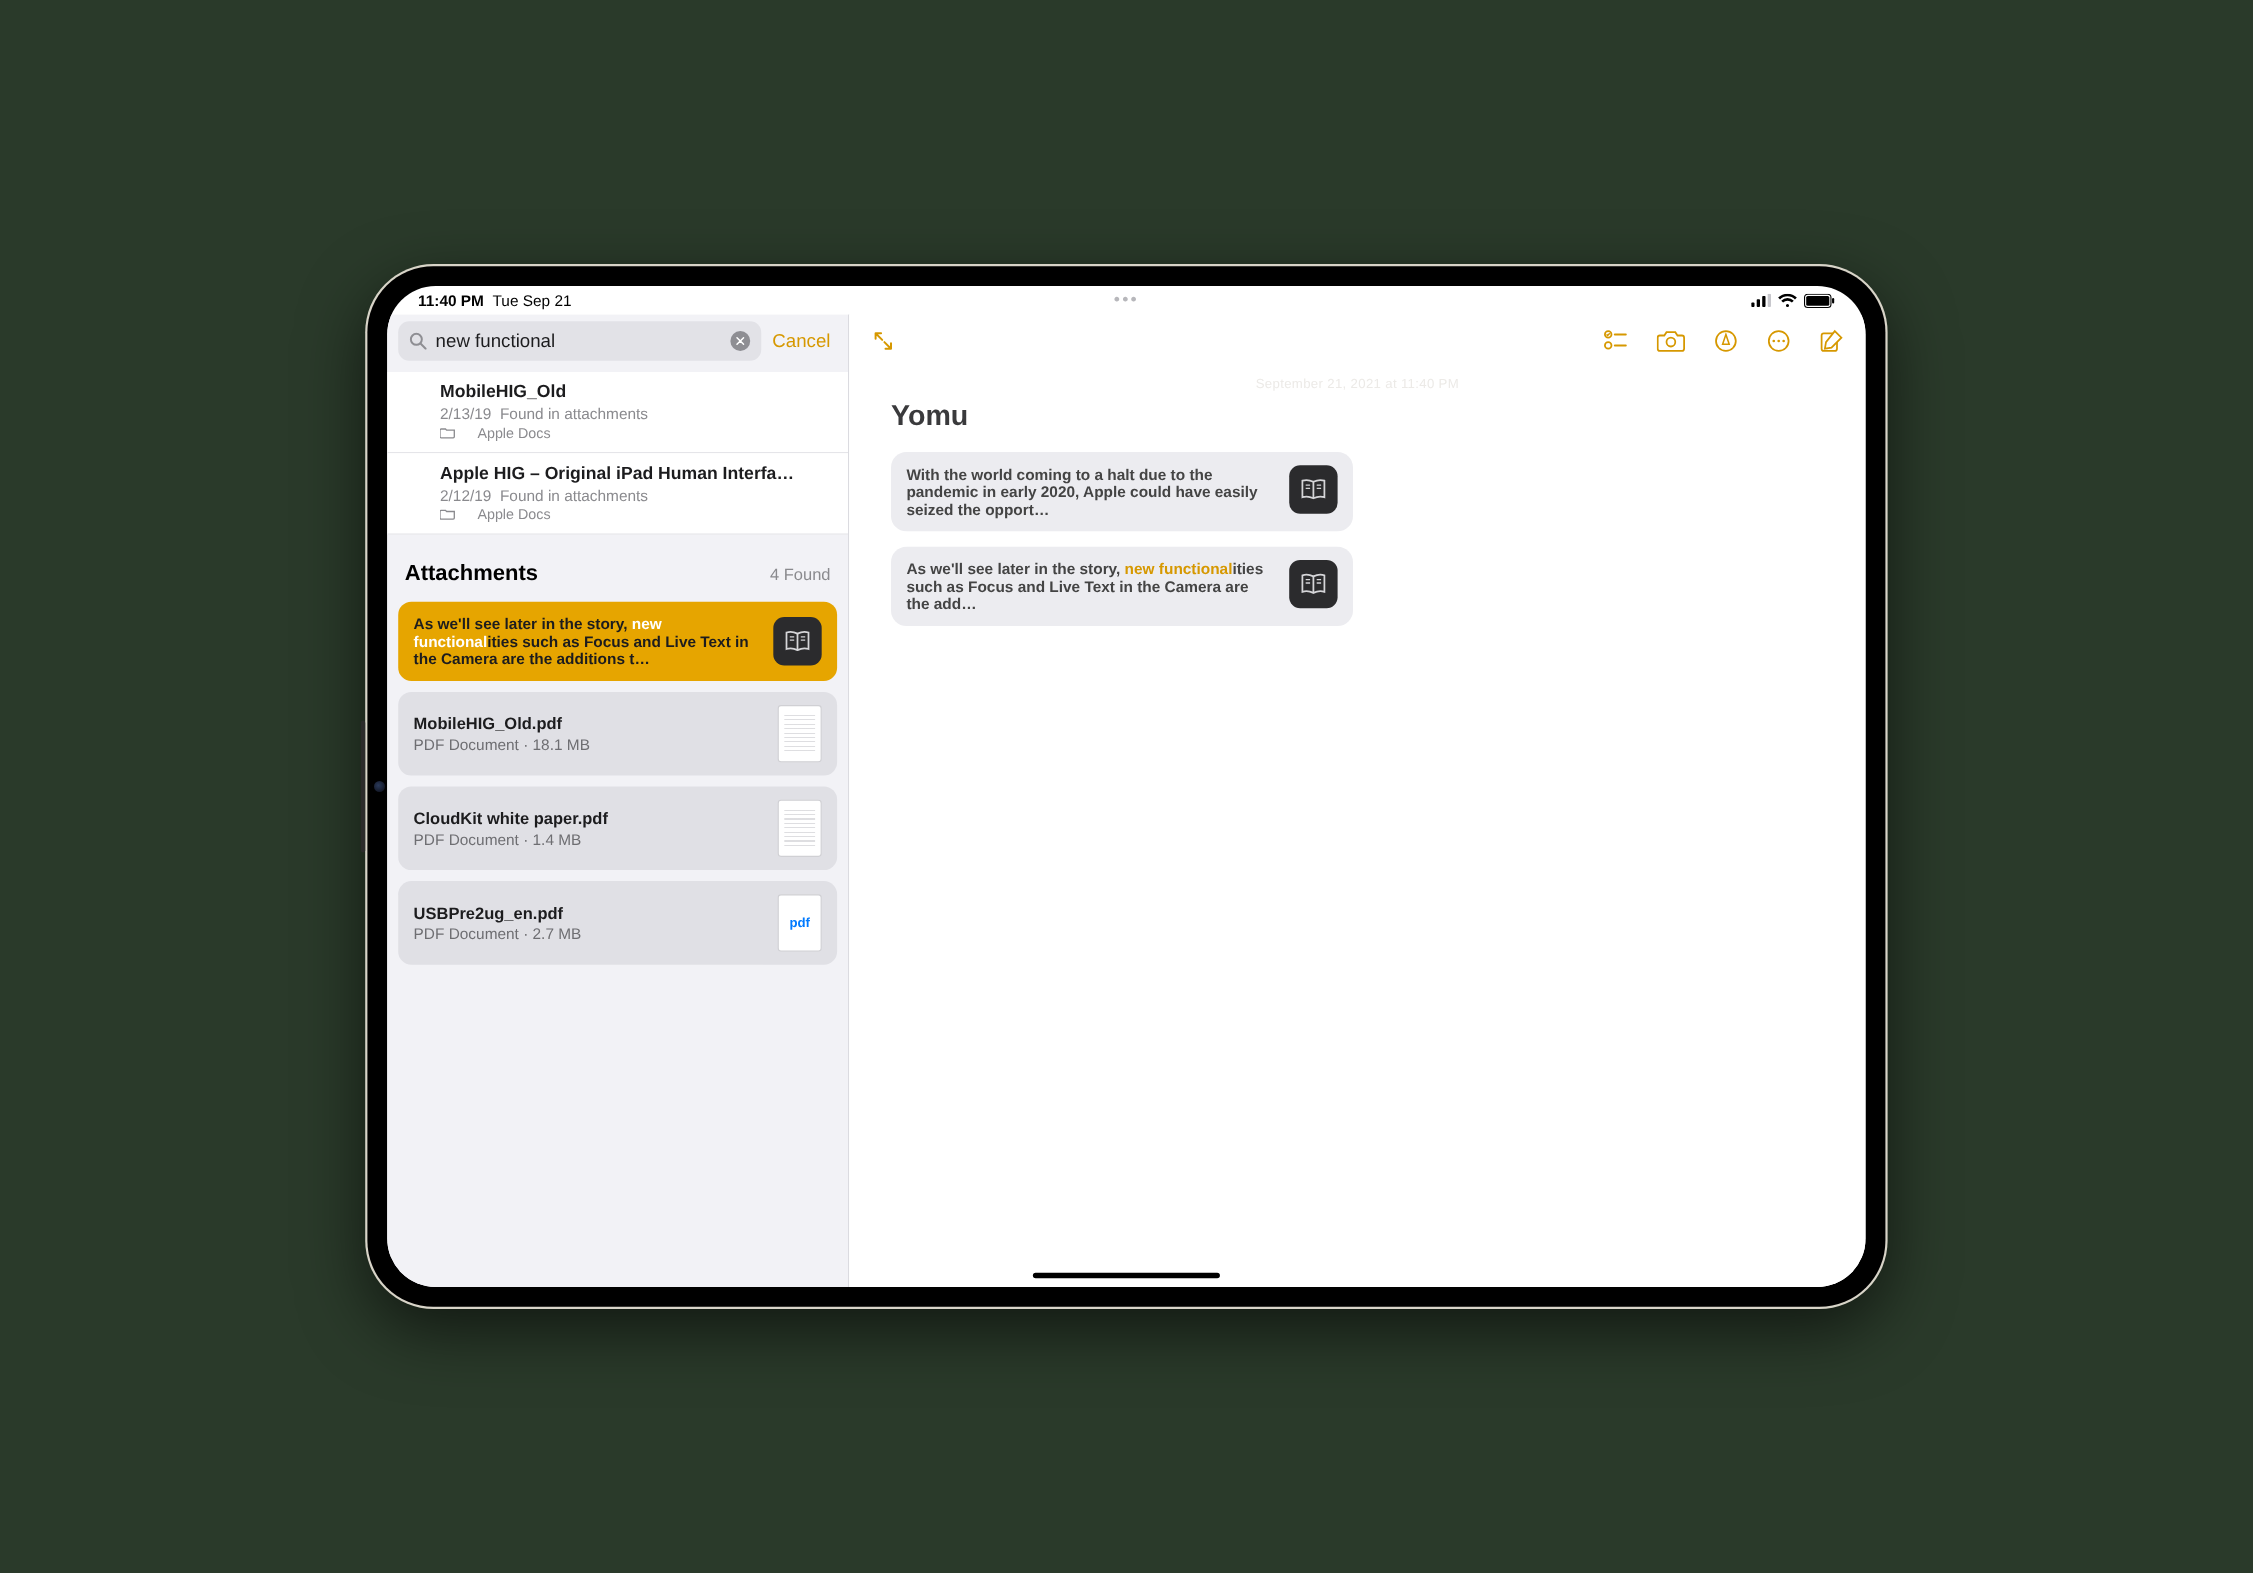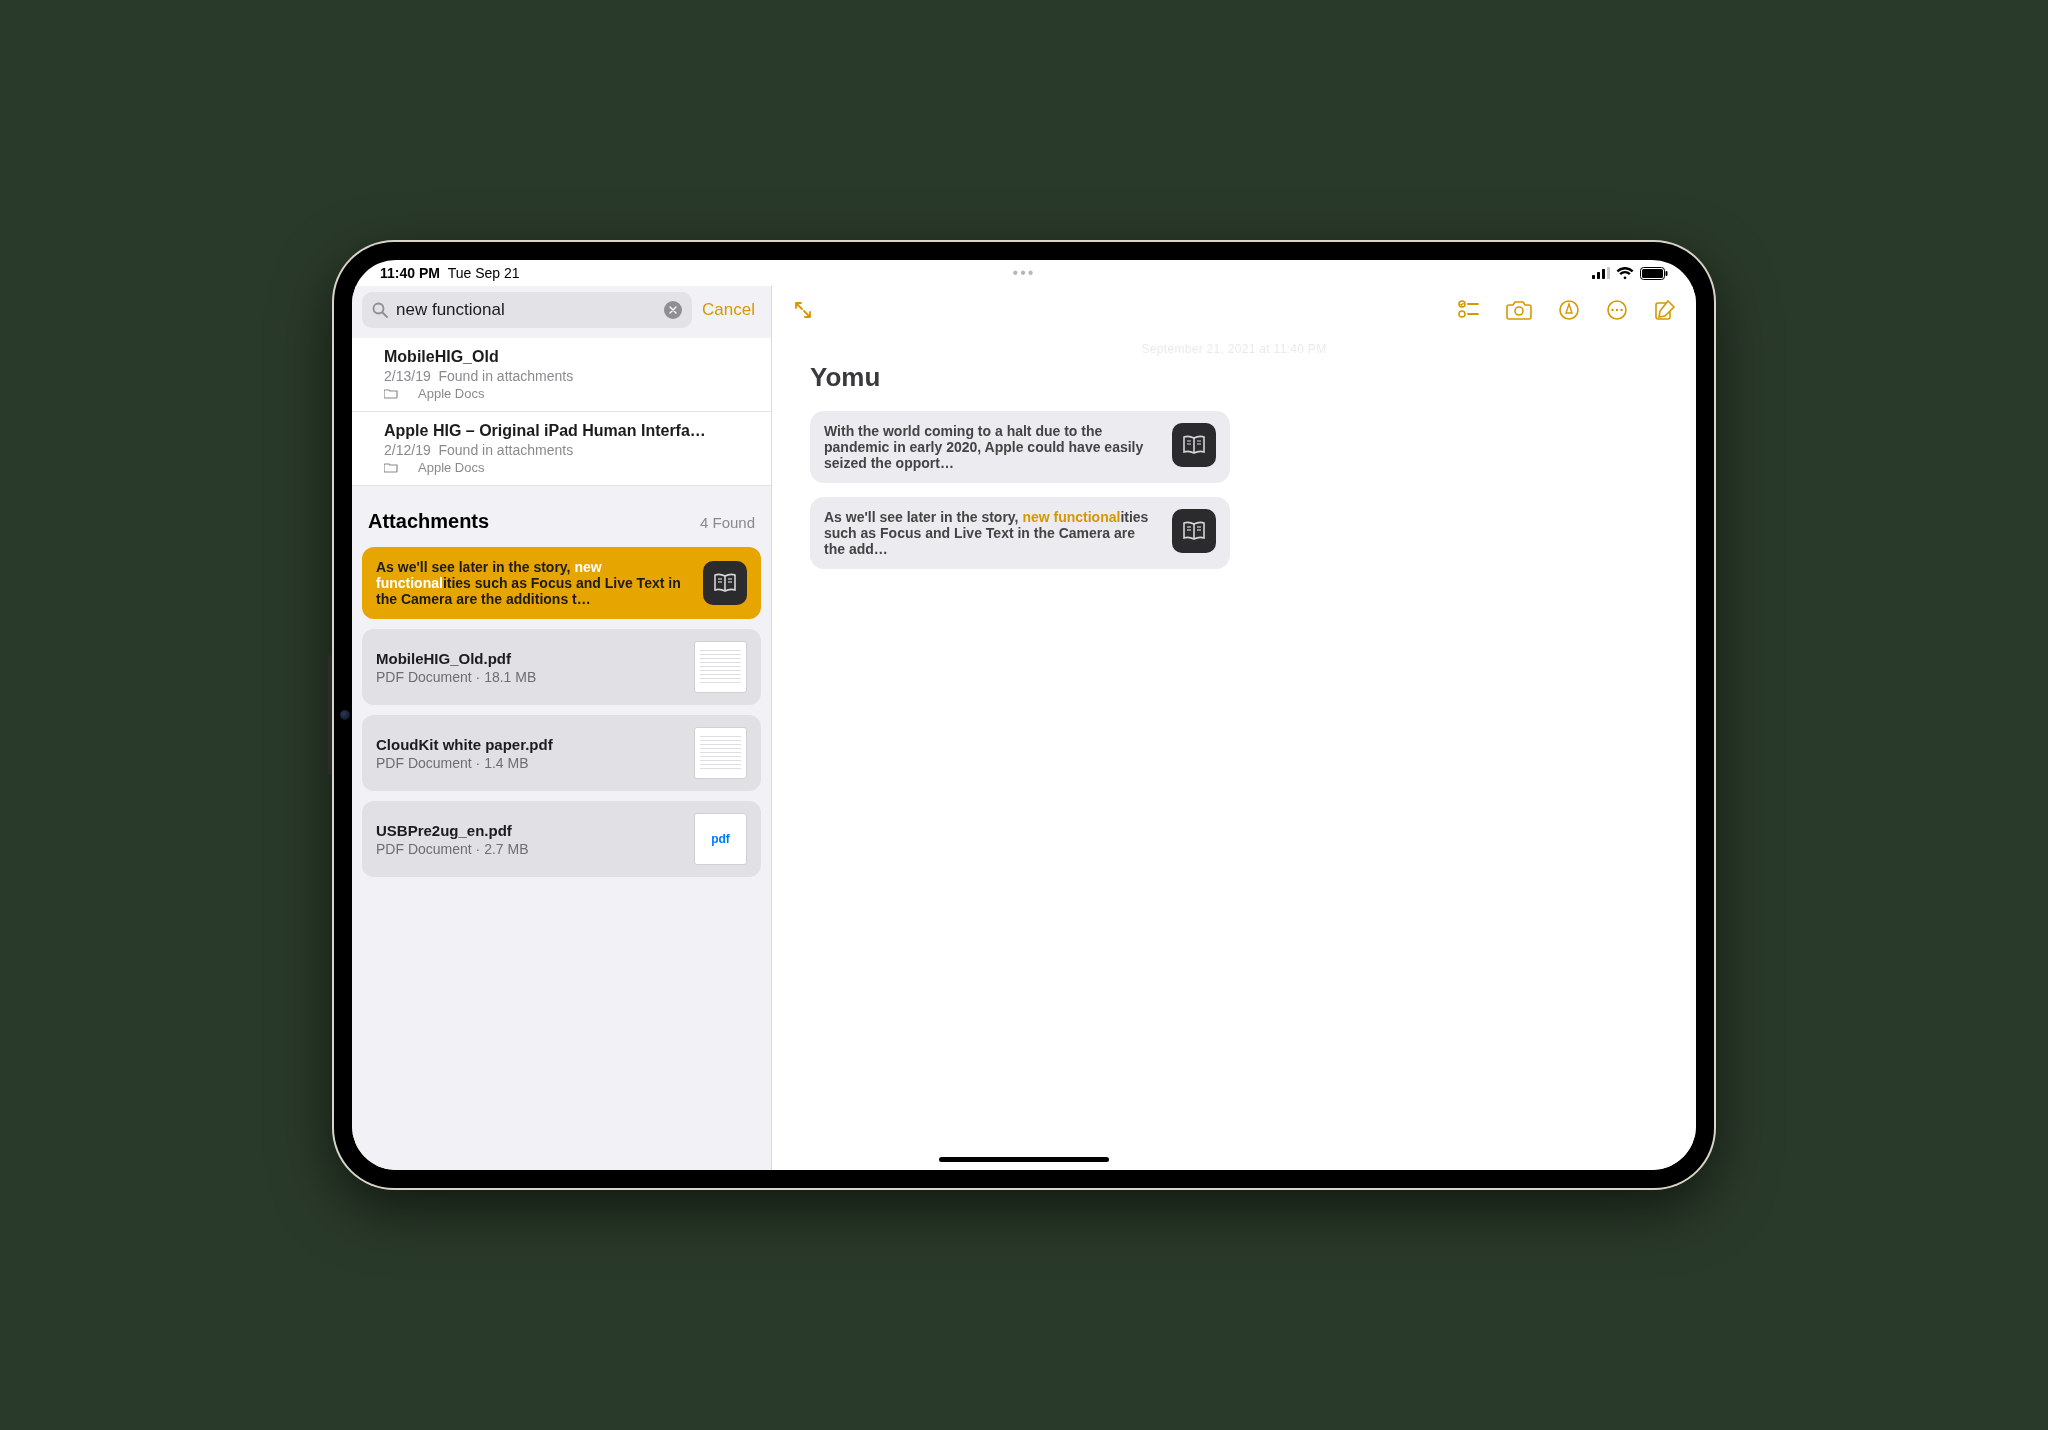--- a/index.html
+++ b/index.html
@@ -102,21 +102,21 @@
     width: 18px; height: 18px; border-radius: 50%; background:#8e8e93;
     display:flex; align-items:center; justify-content:center; cursor:pointer;
   }
   .clear-btn svg { width:8px; height:8px; }
   .cancel-btn { color:#d69800; font-size: 17px; padding-right:6px; cursor:pointer;}
 
   .results-scroll { overflow-y: auto; flex: 1; }
 
   .note-item {
     background: #fff;
-    padding: 10px 16px 10px 32px;
+    padding: 10px 16px 10px 48px;
     border-bottom: 1px solid #e3e3e7;
   }
   .note-title { font-size: 16px; font-weight: 600; color:#1c1c1e; white-space: nowrap; overflow:hidden; text-overflow: ellipsis;}
   .note-sub { font-size: 14px; color:#8a8a8e; margin-top:2px;}
   .note-folder { font-size: 13px; color:#8a8a8e; margin-top:2px; display:flex; align-items:center; gap:20px;}
 
   .section-hdr {
     display:flex; align-items:baseline; justify-content:space-between;
     padding: 24px 16px 10px 16px;
   }
@@ -128,21 +128,21 @@
     border-radius: 12px;
     background: #e0e0e5;
     padding: 12px 14px;
     display:flex; align-items:center; gap:14px;
     cursor:pointer;
   }
   .attach-card .txt { flex:1; min-width:0; }
   .attach-card .ttl { font-size:15px; font-weight:600; color:#1c1c1e;}
   .attach-card .meta { font-size:14px; color:#6e6e72; margin-top:2px;}
   .attach-thumb {
-    width:53px; height:52px; background:#fff; border:1px solid #d0d0d4; border-radius:3px;
+    width:40px; height:52px; background:#fff; border:1px solid #d0d0d4; border-radius:3px;
     display:flex; align-items:center; justify-content:center; font-size:12px; color:#007aff; font-weight:600;
     position:relative;
   }
   .attach-thumb.pdf-lines::before {
     content:""; position:absolute; left:5px; right:5px; top:8px; bottom:8px;
     background: repeating-linear-gradient(#d0d0d4 0 1px, transparent 1px 4px);
     opacity:0.7;
   }
 
   .attach-card.selected {

